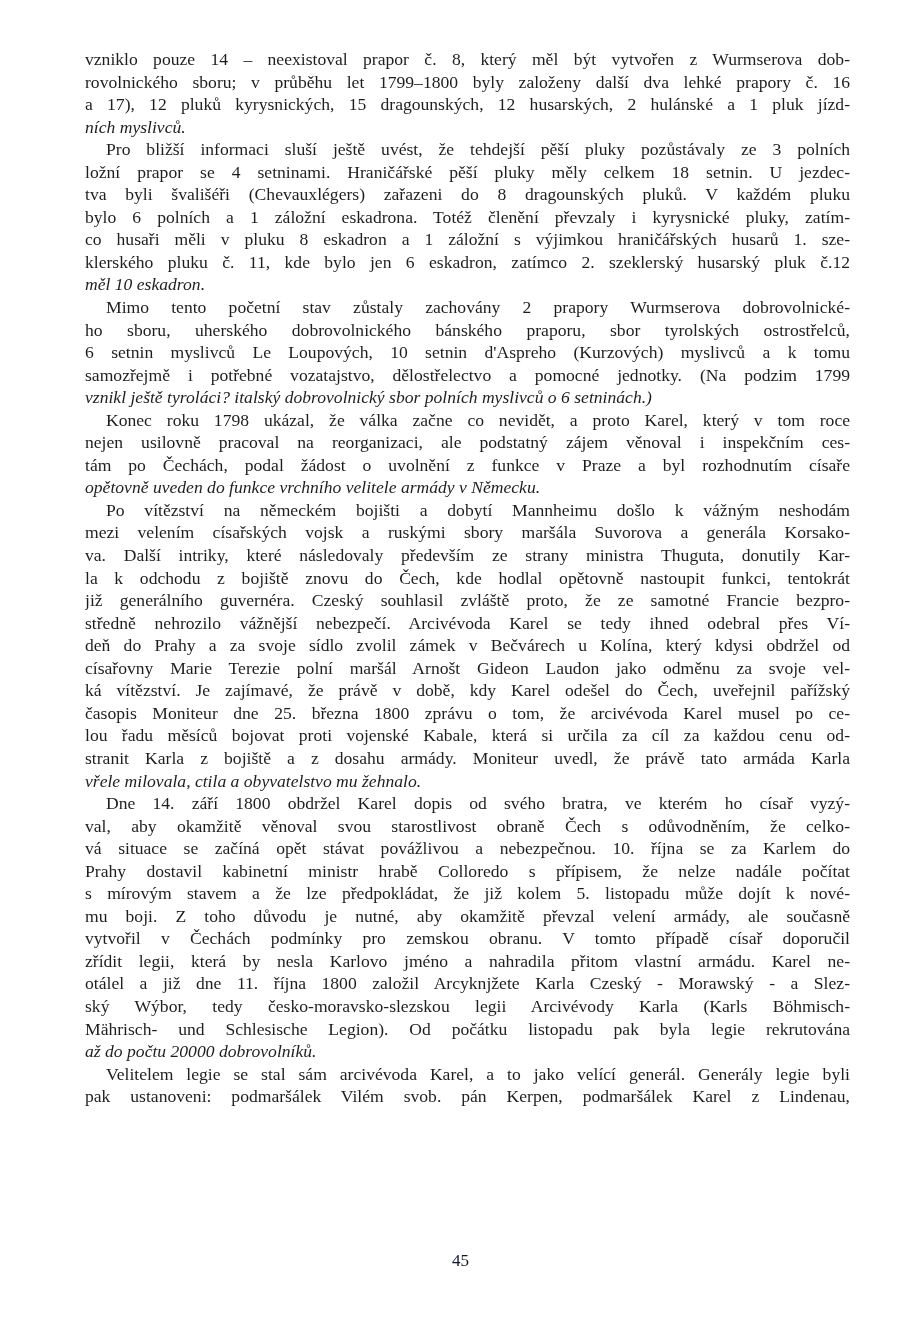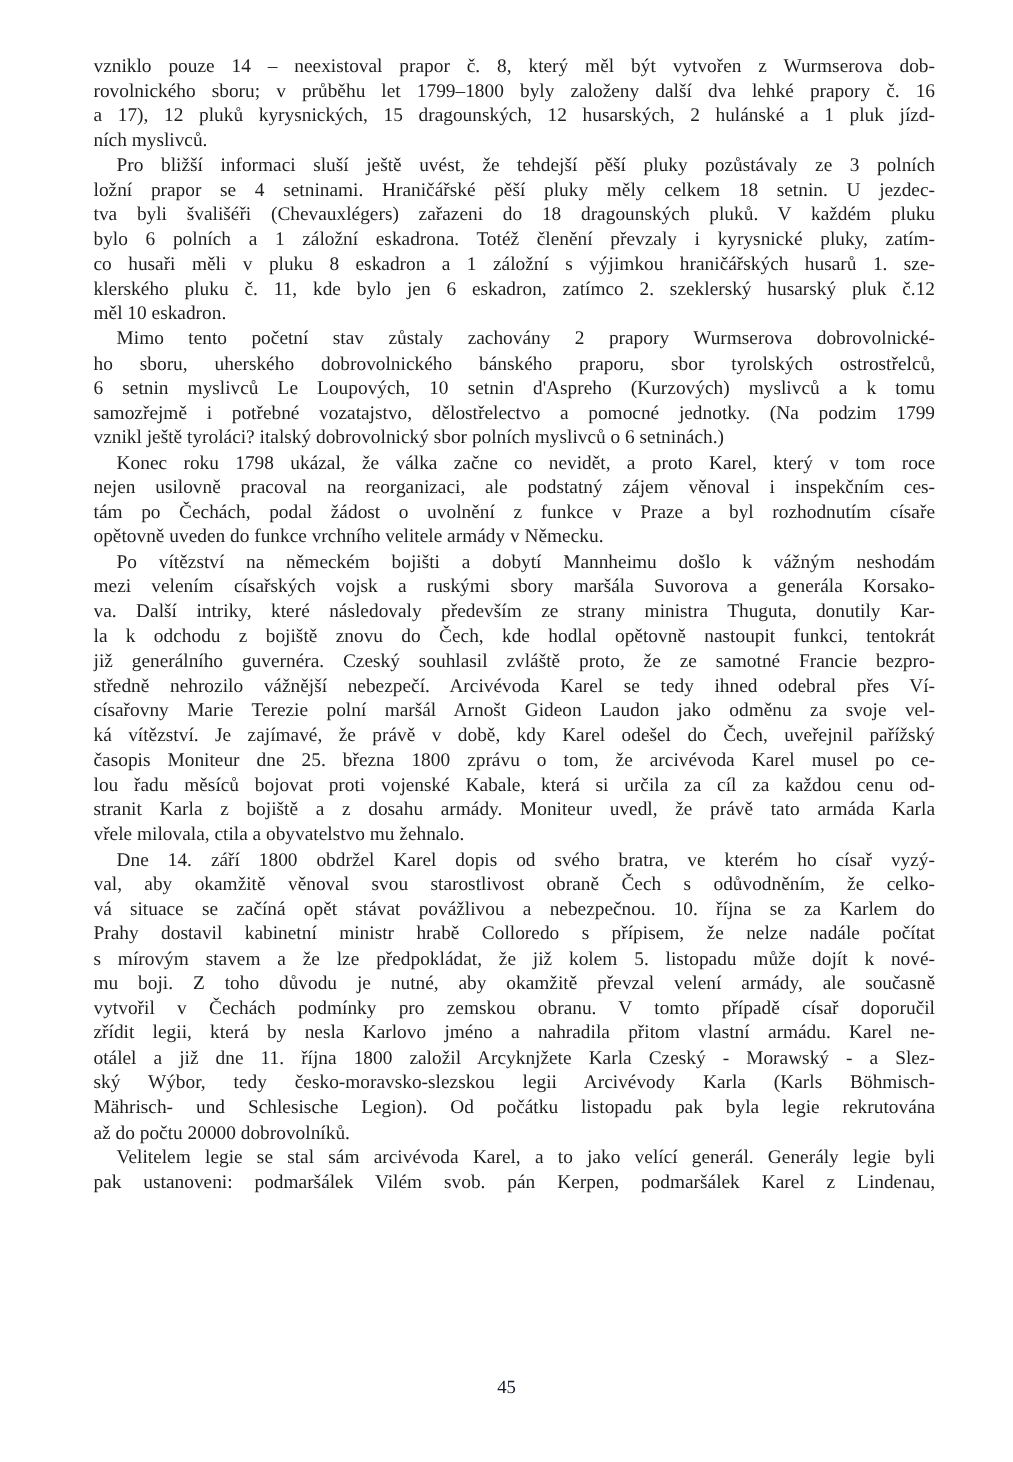--- a/index.html
+++ b/index.html
@@ -9,21 +9,21 @@
     font-family: "Liberation Serif", "DejaVu Serif", serif;
     font-size: 17.6px; color: #1e1e1e;
   }
   .para { margin: 0; padding: 0; }
   .line {
     display: block; height: 22.55px; line-height: 22.55px;
     white-space: nowrap; text-align: justify; text-align-last: justify;
     overflow: hidden;
   }
   .line.indent { padding-left: 21px; }
-  .line.last { text-align-last: left; }
+  .line.last { text-align-last: left; font-style: italic; }
   .page-number {
     position: absolute; left: 0; width: 921px; top: 1251px;
     text-align: center;
     font-family: "Liberation Serif", "DejaVu Serif", serif;
     font-size: 17px; color: #0f172a;
   }
 </style>
 </head>
 <body>
 
@@ -31,21 +31,21 @@
   <div class="para">
     <span class="line">vzniklo pouze 14 – neexistoval prapor č. 8, který měl být vytvořen z Wurmserova dob-</span>
     <span class="line">rovolnického sboru; v průběhu let 1799–1800 byly založeny další dva lehké prapory č. 16</span>
     <span class="line">a 17), 12 pluků kyrysnických, 15 dragounských, 12 husarských, 2 hulánské a 1 pluk jízd-</span>
     <span class="line last">ních myslivců.</span>
   </div>
 
   <div class="para">
     <span class="line indent">Pro bližší informaci sluší ještě uvést, že tehdejší pěší pluky pozůstávaly ze 3 polních</span>
     <span class="line">ložní prapor se 4 setninami. Hraničářské pěší pluky měly celkem 18 setnin. U jezdec-</span>
-    <span class="line">tva byli švališéři (Chevauxlégers) zařazeni do 18 dragounských pluků. V každém pluku</span>
+    <span class="line">tva byli švališéři (Chevauxlégers) zařazeni do 8 dragounských pluků. V každém pluku</span>
     <span class="line">bylo 6 polních a 1 záložní eskadrona. Totéž členění převzaly i kyrysnické pluky, zatím-</span>
     <span class="line">co husaři měli v pluku 8 eskadron a 1 záložní s výjimkou hraničářských husarů 1. sze-</span>
     <span class="line">klerského pluku č. 11, kde bylo jen 6 eskadron, zatímco 2. szeklerský husarský pluk č.12</span>
     <span class="line last">měl 10 eskadron.</span>
   </div>
 
   <div class="para">
     <span class="line indent">Mimo tento početní stav zůstaly zachovány 2 prapory Wurmserova dobrovolnické-</span>
     <span class="line">ho sboru, uherského dobrovolnického bánského praporu, sbor tyrolských ostrostřelců,</span>
     <span class="line">6 setnin myslivců Le Loupových, 10 setnin d'Aspreho (Kurzových) myslivců a k tomu</span>
@@ -60,20 +60,21 @@
     <span class="line last">opětovně uveden do funkce vrchního velitele armády v Německu.</span>
   </div>
 
   <div class="para">
     <span class="line indent">Po vítězství na německém bojišti a dobytí Mannheimu došlo k vážným neshodám</span>
     <span class="line">mezi velením císařských vojsk a ruskými sbory maršála Suvorova a generála Korsako-</span>
     <span class="line">va. Další intriky, které následovaly především ze strany ministra Thuguta, donutily Kar-</span>
     <span class="line">la k odchodu z bojiště znovu do Čech, kde hodlal opětovně nastoupit funkci, tentokrát</span>
     <span class="line">již generálního guvernéra. Czeský souhlasil zvláště proto, že ze samotné Francie bezpro-</span>
     <span class="line">středně nehrozilo vážnější nebezpečí. Arcivévoda Karel se tedy ihned odebral přes Ví-</span>
+    <span class="line">deň do Prahy a za svoje sídlo zvolil zámek v Bečvárech u Kolína, který kdysi obdržel od</span>
     <span class="line">císařovny Marie Terezie polní maršál Arnošt Gideon Laudon jako odměnu za svoje vel-</span>
     <span class="line">ká vítězství. Je zajímavé, že právě v době, kdy Karel odešel do Čech, uveřejnil pařížský</span>
     <span class="line">časopis Moniteur dne 25. března 1800 zprávu o tom, že arcivévoda Karel musel po ce-</span>
     <span class="line">lou řadu měsíců bojovat proti vojenské Kabale, která si určila za cíl za každou cenu od-</span>
     <span class="line">stranit Karla z bojiště a z dosahu armády. Moniteur uvedl, že právě tato armáda Karla</span>
     <span class="line last">vřele milovala, ctila a obyvatelstvo mu žehnalo.</span>
   </div>
 
   <div class="para">
     <span class="line indent">Dne 14. září 1800 obdržel Karel dopis od svého bratra, ve kterém ho císař vyzý-</span>

